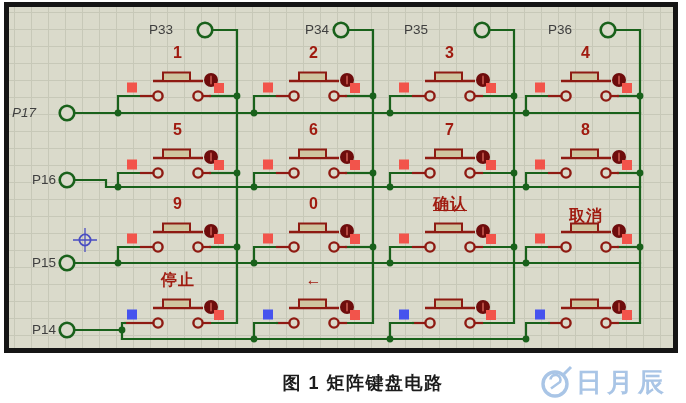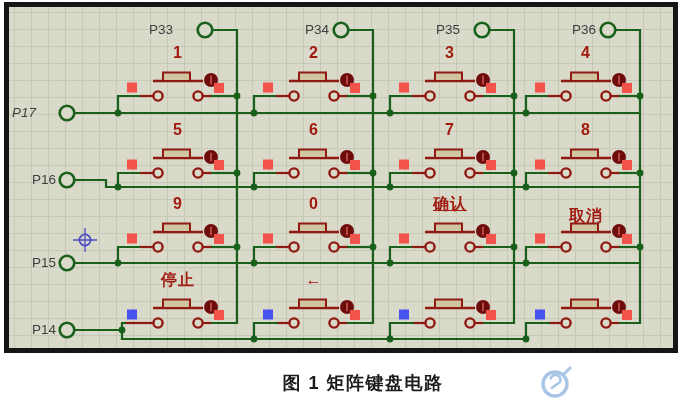--- a/index.html
+++ b/index.html
@@ -292,22 +292,22 @@
         <rect x="622" y="310" width="10" height="10" fill="#f2544b"></rect>
       </g>
       <g stroke="#4a4ec2" fill="none">
         <circle cx="85" cy="240" r="5.6" stroke-width="1.8"></circle>
         <path d="M85 228 V252 M73 240 H97" stroke-width="1.3"></path>
       </g>
     </svg>
   <div id="labels">
       <div class="t-label" style="left: 149px; top: 21px; width: 44px; ">P33</div>
       <div class="t-label" style="left: 285px; top: 21px; width: 44px; text-align: right;">P34</div>
-      <div class="t-label" style="left: 426px; top: 21px; width: 44px; text-align: center;">P35</div>
-      <div class="t-label" style="left: 552px; top: 21px; width: 44px; text-align: right;">P36</div>
+      <div class="t-label" style="left: 404px; top: 21px; width: 44px; text-align: left;">P35</div>
+      <div class="t-label" style="left: 528px; top: 21px; width: 44px; text-align: right;">P36</div>
       <div class="t-label" style="left: 12px; top: 104px; width: 44px; text-align: left; font-style: italic;">P17</div>
       <div class="t-label" style="left: 12px; top: 171px; width: 44px; text-align: right;">P16</div>
       <div class="t-label" style="left: 12px; top: 254px; width: 44px; text-align: right;">P15</div>
       <div class="t-label" style="left: 12px; top: 321px; width: 44px; text-align: right;">P14</div>
       <div class="k-label" style="left: 133px; top: 44px; width: 90px;">1</div>
       <div class="k-label" style="left: 269px; top: 44px; width: 90px;">2</div>
       <div class="k-label" style="left: 405px; top: 44px; width: 90px;">3</div>
       <div class="k-label" style="left: 541px; top: 44px; width: 90px;">4</div>
       <div class="k-label" style="left: 133px; top: 121px; width: 90px;">5</div>
       <div class="k-label" style="left: 269px; top: 121px; width: 90px;">6</div>
@@ -320,14 +320,15 @@
       <div class="k-label" style="left: 133px; top: 271px; width: 90px;">停止</div>
       <div class="k-label" style="left: 269px; top: 271px; width: 90px;">←</div>
     </div>
   <div class="caption">图 1 矩阵键盘电路</div>
   <div class="watermark">
     <svg width="34" height="38" viewBox="0 0 34 38">
       <circle cx="15" cy="21" r="12" fill="none" stroke="#a9c5e6" stroke-width="3.4"></circle>
       <path d="M10.5,16.5 a5,5 0 1 1 9.5,2.5 l-9,6.5" fill="none" stroke="#a9c5e6" stroke-width="2.6"></path>
       <path d="M23,12 L31,4" fill="none" stroke="#a9c5e6" stroke-width="3"></path>
     </svg>
+    <span class="wm-text">日月辰</span>
   </div>
 </div>
 
 </body></html>

